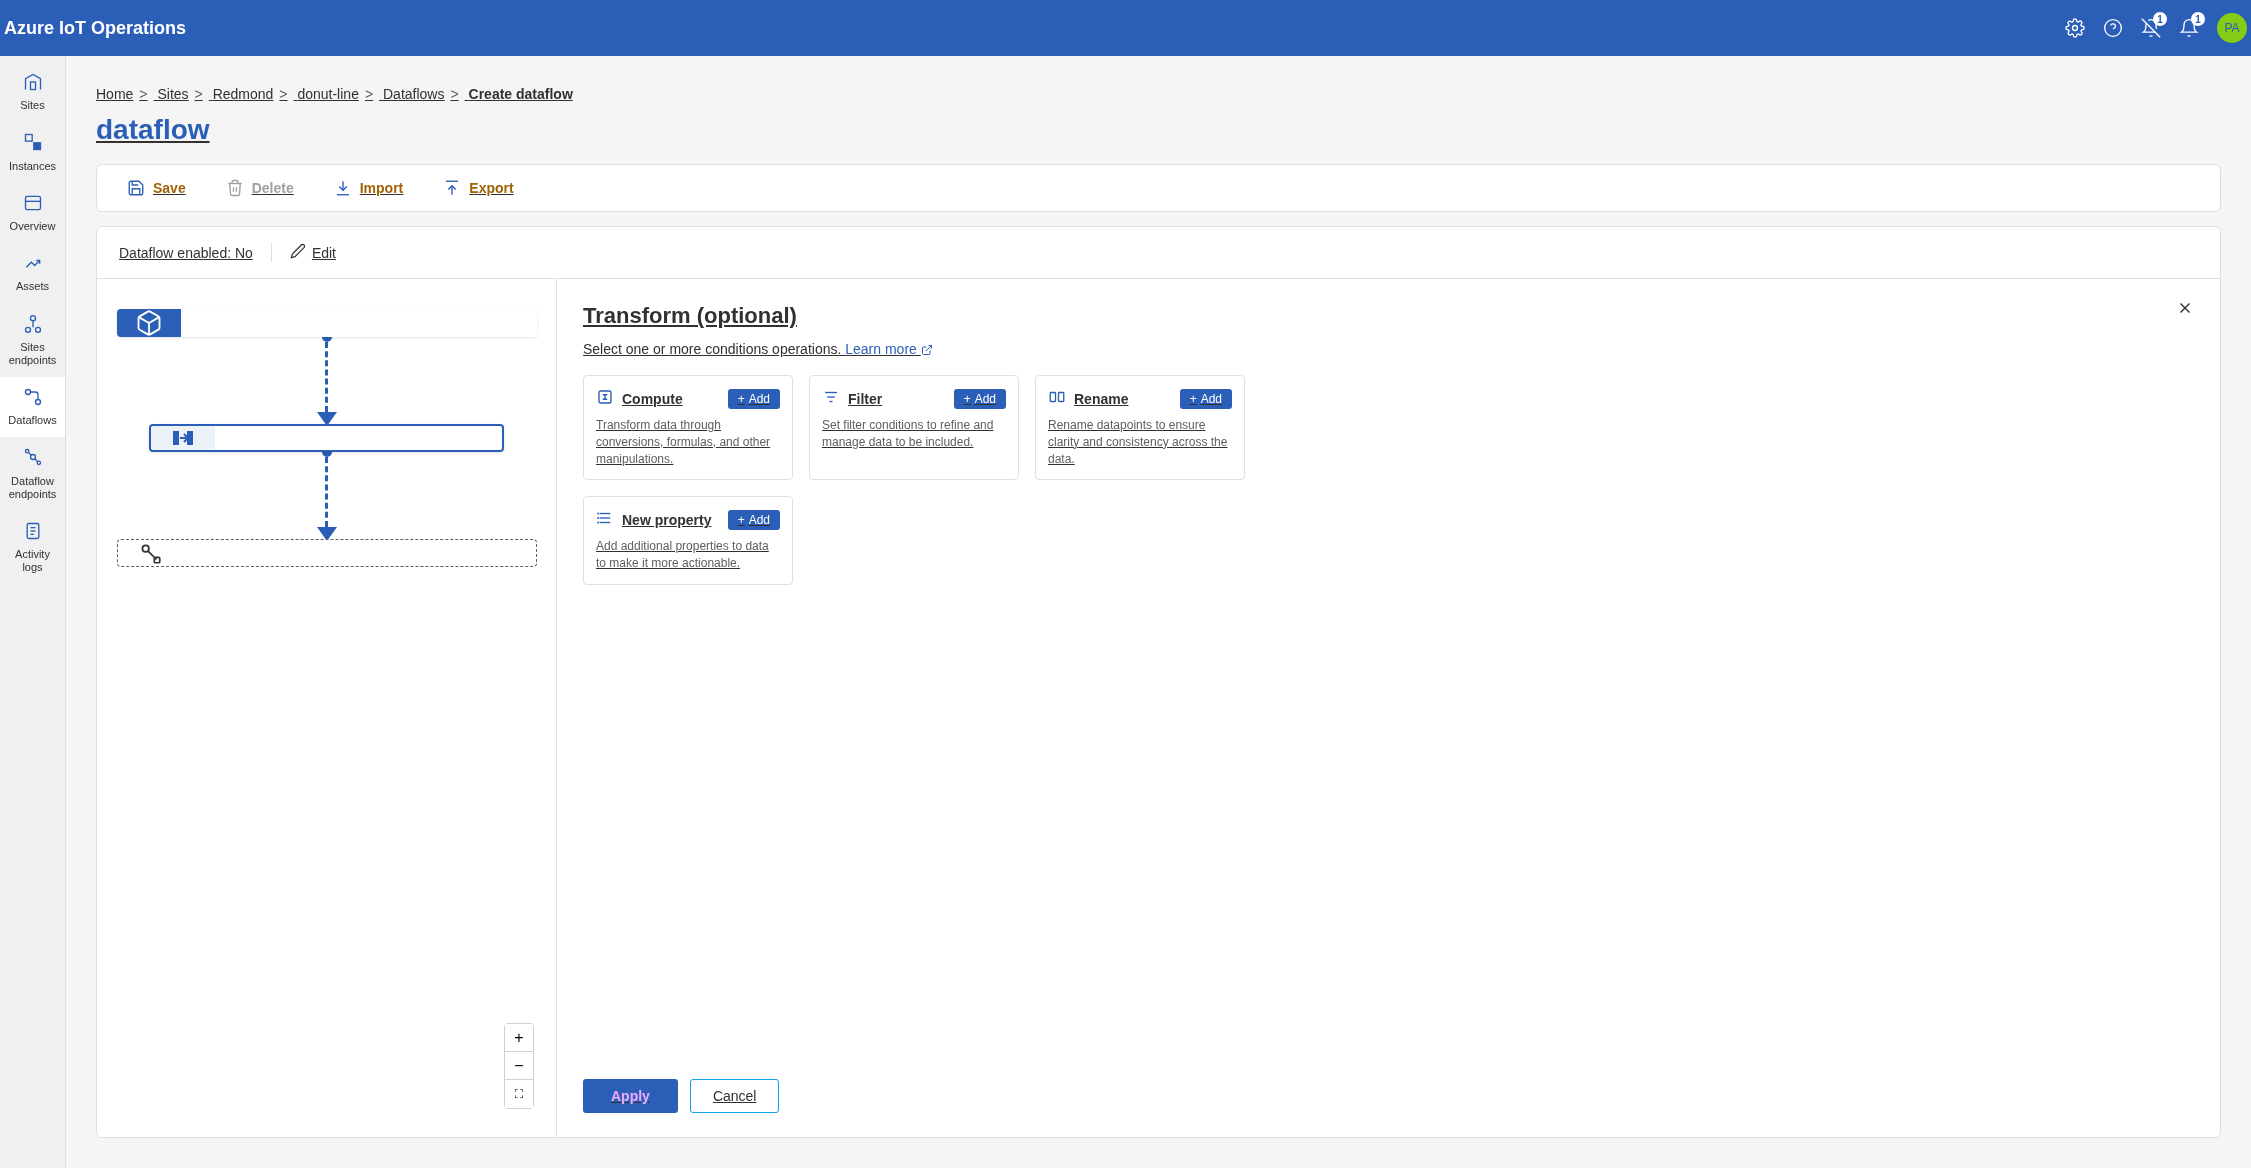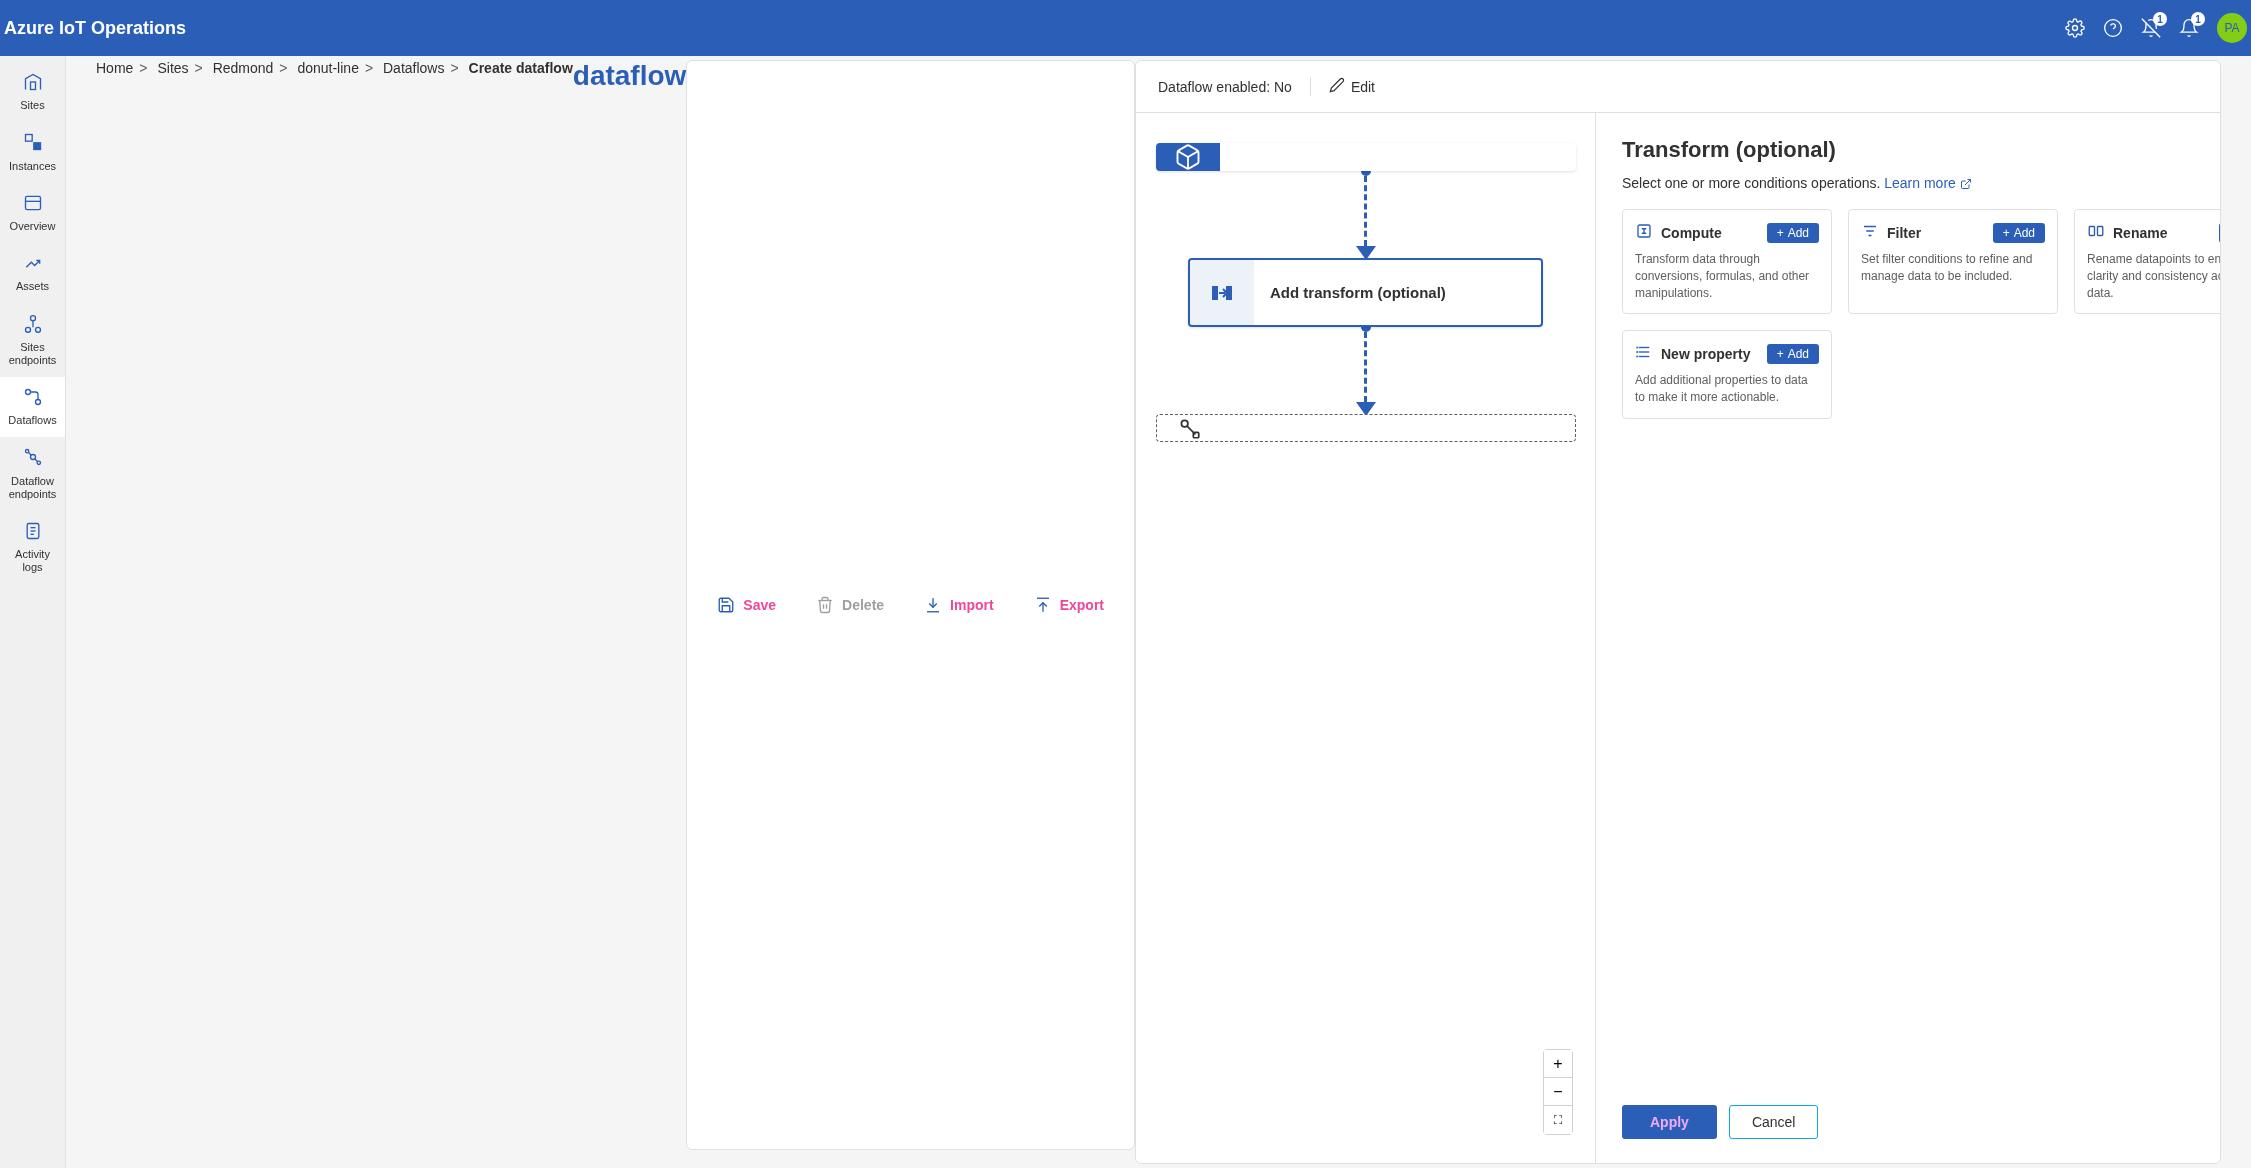--- a/index.html
+++ b/index.html
@@ -109,24 +109,25 @@
 .sidebar-item.active {
   background: #fff;
 }
 .sidebar-item .icon {
   margin-bottom: 4px;
 }
 
 
 .main {
   flex: 1;
-  padding: 4px 30px;
+  padding: 30px 30px;
   overflow: auto;
   display: flex;
-  flex-direction: row;
+  flex-direction: column;
+  text-decoration: underline;
 }
 .breadcrumb {
   font-size: 14px;
   color: #323130;
   margin-bottom: 12px;
 }
 .breadcrumb a { color: #323130; text-decoration: none; cursor: pointer; }
 .breadcrumb .sep { margin: 0 6px; color: #605e5c; }
 .breadcrumb .current { font-weight: 600; }
 .page-title {
@@ -145,21 +146,21 @@
   display: flex;
   gap: 40px;
   margin-bottom: 14px;
 }
 .toolbar-btn {
   display: flex;
   align-items: center;
   gap: 8px;
   font-size: 14px;
   font-weight: 600;
-  color: #ec4899;
+  color: #a16207;
   cursor: pointer;
 }
 .toolbar-btn.disabled { color: #a19f9d; cursor: default; }
 .toolbar-btn .icon svg { display: block; }
 
 
 .content-card {
   background: #fff;
   border: 1px solid #e0e0e0;
   border-radius: 6px;
@@ -587,23 +588,20 @@
 
             <div class="node node-transform">
               <div class="node-icon-box">
                 <svg width="24" height="24" viewBox="0 0 24 24" fill="none" stroke="#2b5eb6" stroke-width="2">
                     <rect x="3" y="6" width="4" height="12" fill="#2b5eb6"></rect>
                     <path d="M9 12h6"></path>
                     <polyline points="13 8 17 12 13 16"></polyline>
                     <rect x="17" y="6" width="4" height="12" fill="#2b5eb6"></rect>
                   </svg>
               </div>
-              <div class="node-content">
-                <div class="node-title">Add transform (optional)</div>
-              </div>
             </div>
 
             <div class="connector">
               <div class="connector-dot-top"></div>
               <div class="connector-line"></div>
               <div class="connector-arrow"></div>
             </div>
 
             <div class="node node-endpoint">
               <div class="node-icon-box">

